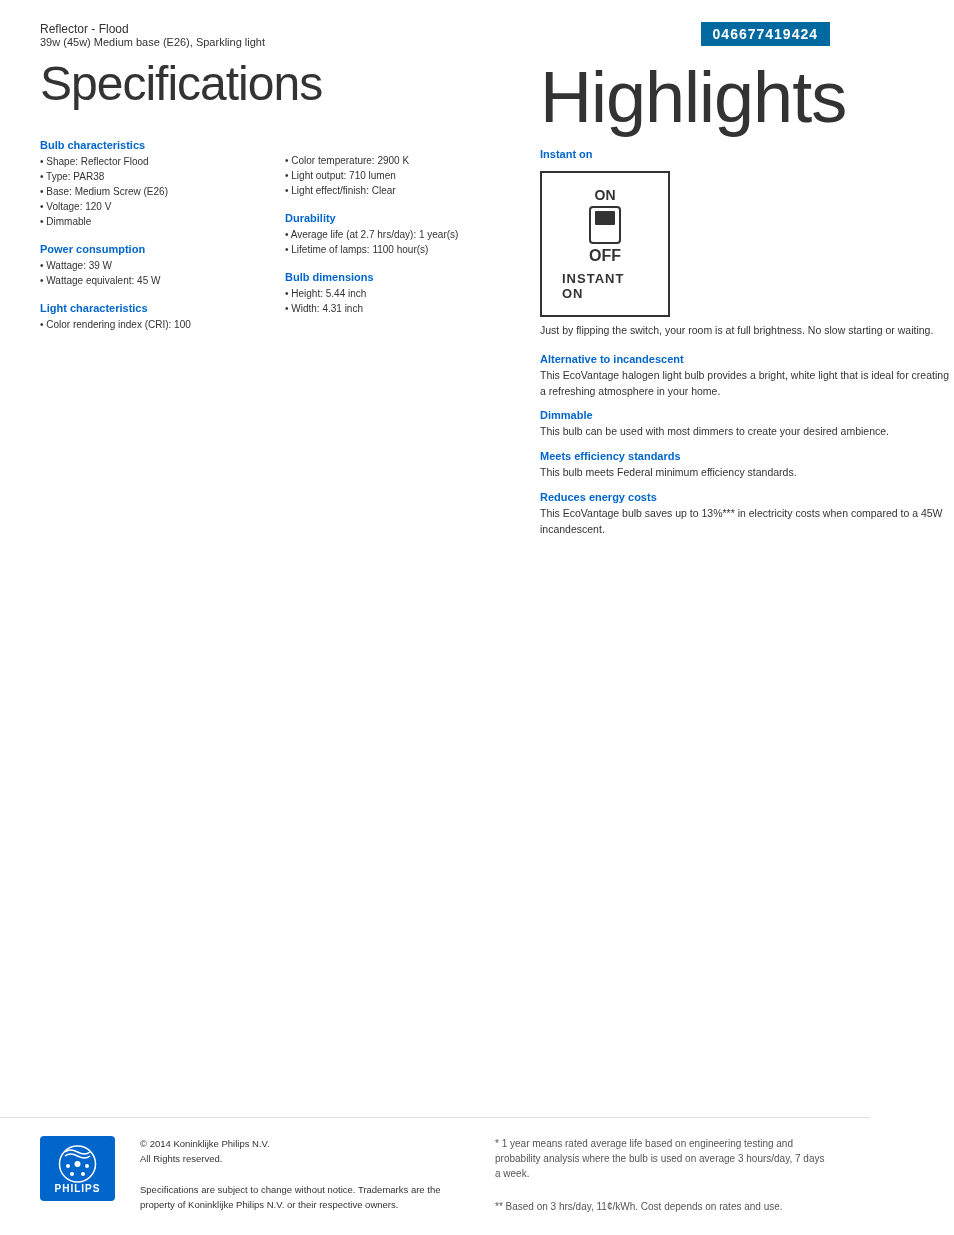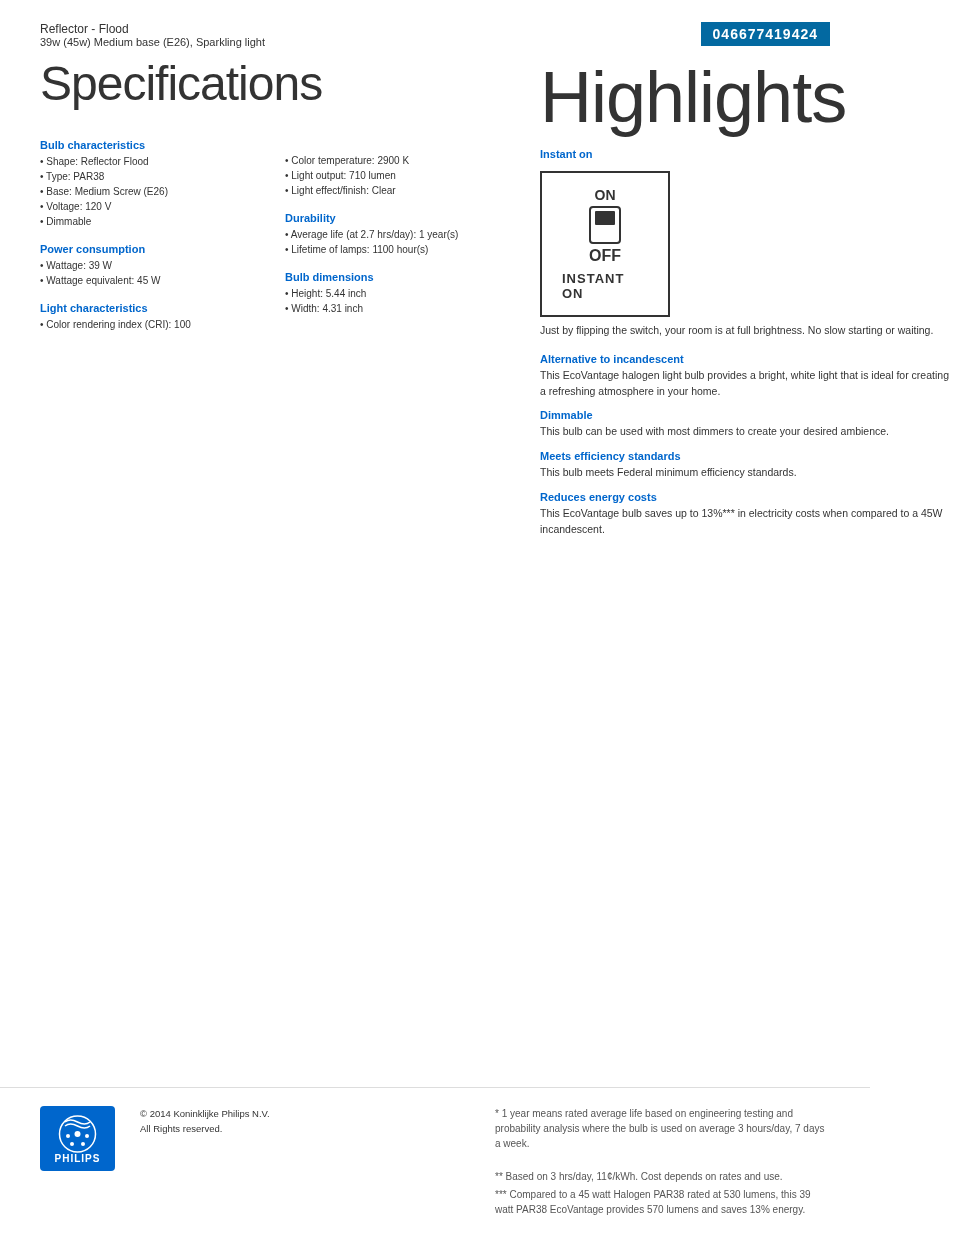--- a/index.html
+++ b/index.html
@@ -297,23 +297,23 @@
         <circle cx="32" cy="38" r="2" fill="white"></circle>
         <circle cx="43" cy="38" r="2" fill="white"></circle>
       </svg>
     </div>
 
 
     <div class="footer-legal">
       <div>© 2014 Koninklijke Philips N.V.</div>
       <div>All Rights reserved.</div>
       <br>
+      <div>Specifications are subject to change without notice. Trademarks are the property of Koninklijke Philips N.V. or their respective owners.</div>
     </div>
 
     <div class="footer-notes">
       <div style="margin-bottom:3px;">* 1 year means rated average life based on engineering testing and probability analysis where the bulb is used on average 3 hours/day, 7 days a week.</div>
       <div style="margin-bottom:3px;margin-top:18px;">** Based on 3 hrs/day, 11¢/kWh. Cost depends on rates and use.</div>
-      <div>*** Compared to a 45 watt Halogen PAR38 rated at 530 lumens, this 39 watt PAR38 EcoVantage provides 570 lumens and saves 13% energy.</div>
     </div>
 
   </div>
 
 </div>
 
 </body></html>

